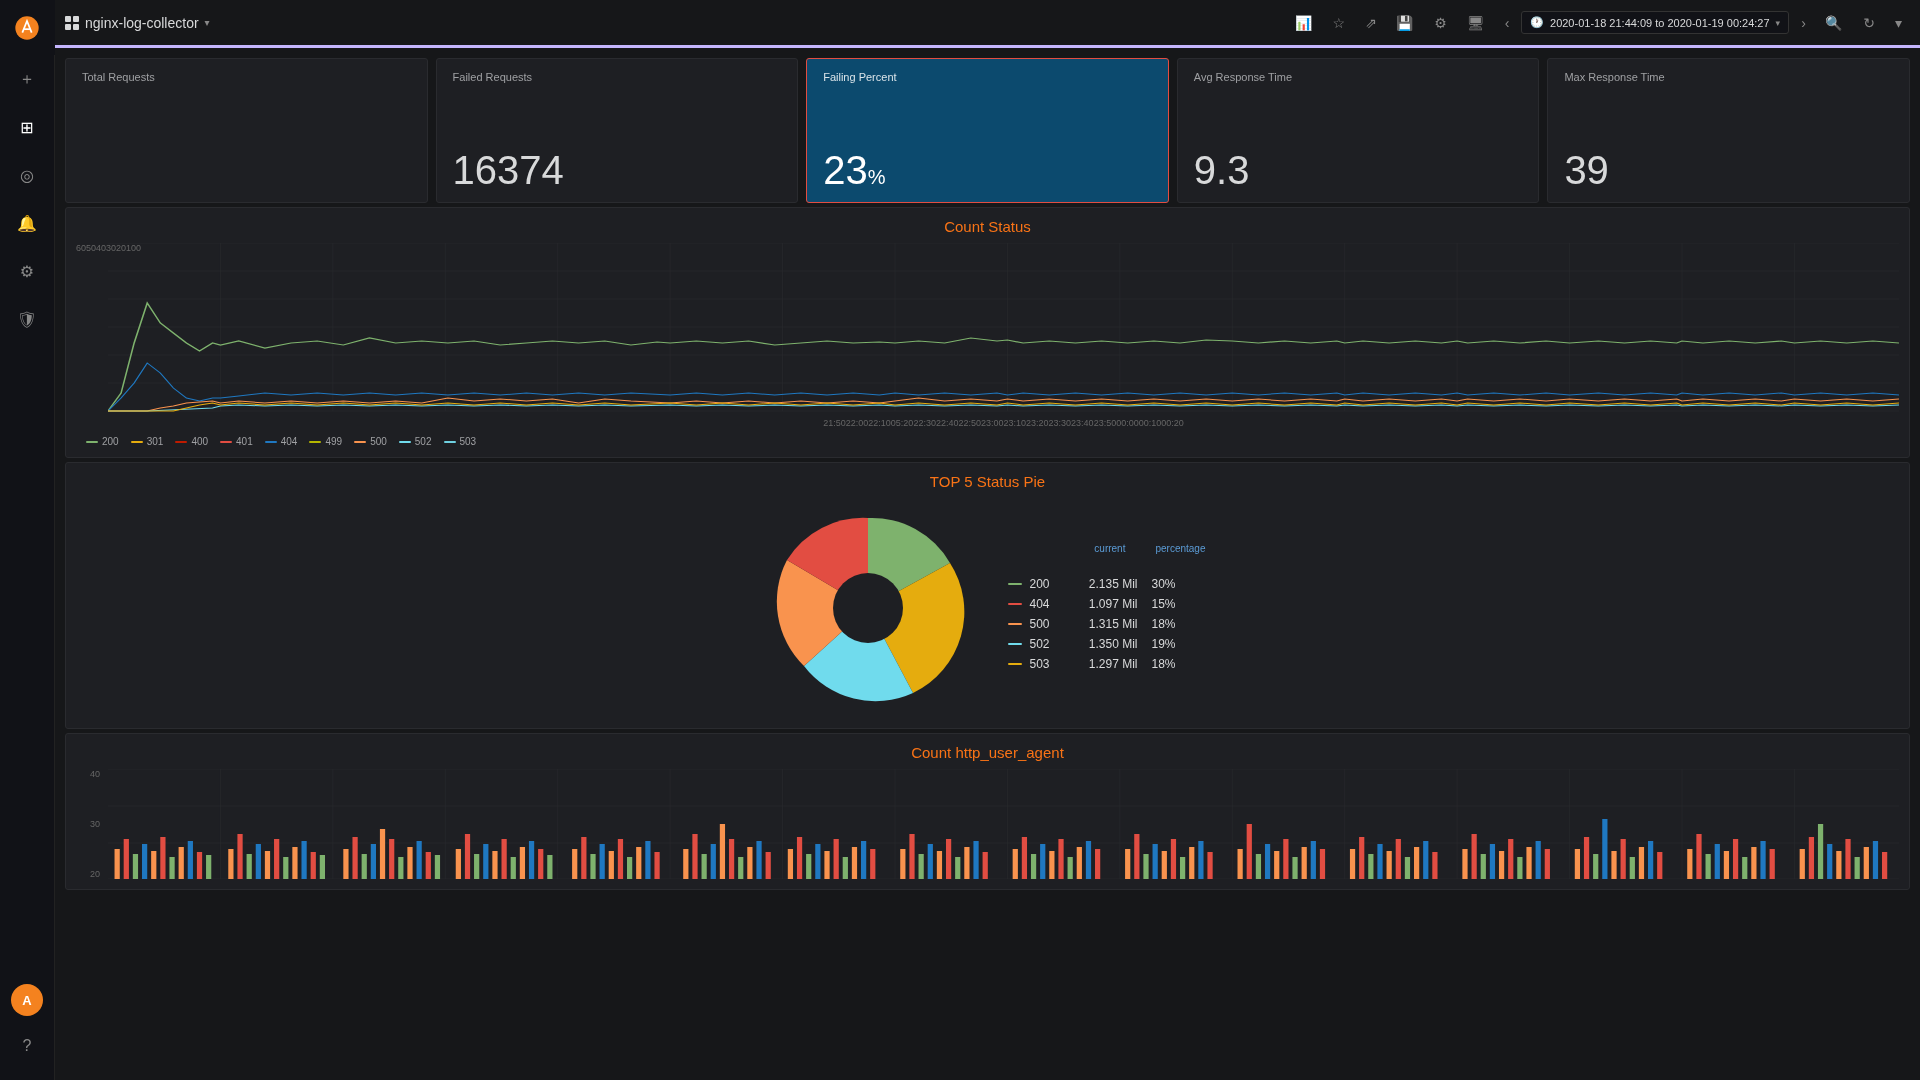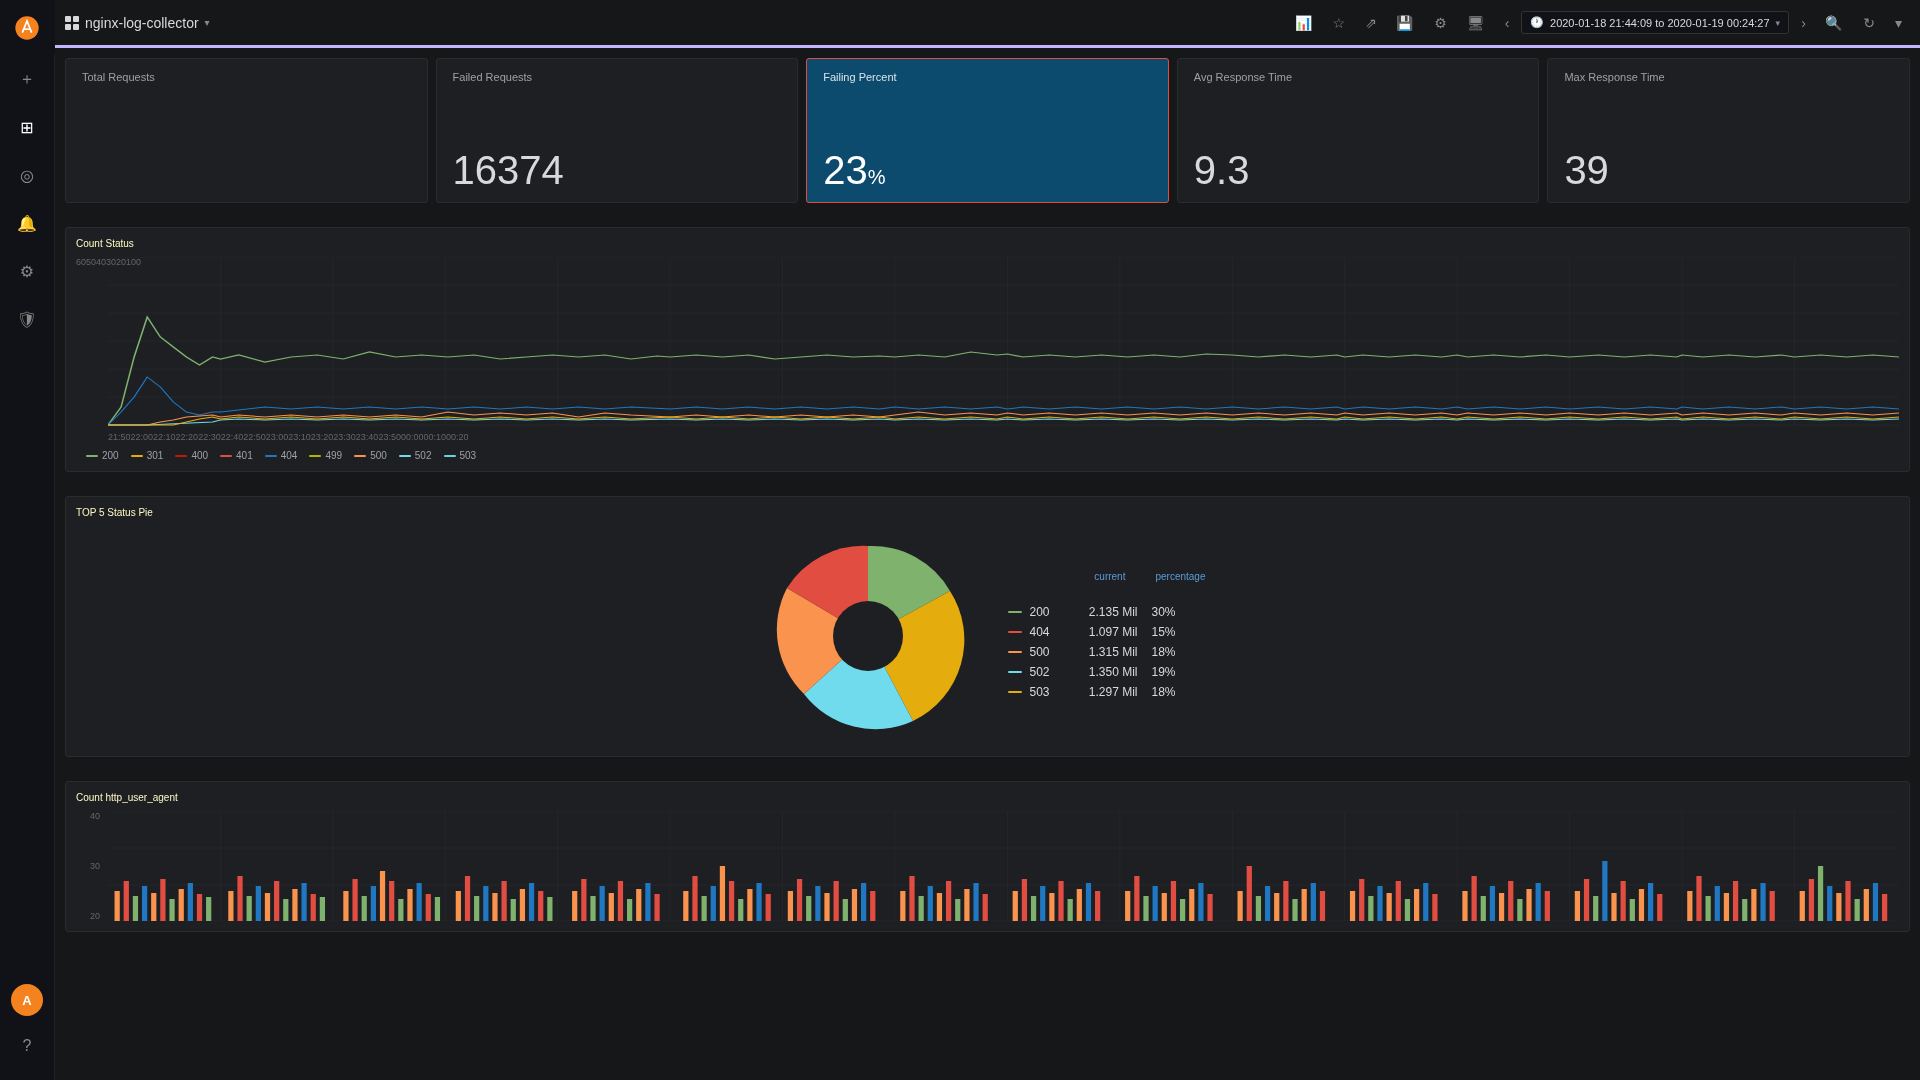--- a/index.html
+++ b/index.html
@@ -133,21 +133,21 @@
     }
     .time-range .clock-icon { font-size: 11px; color: #888; }
     
     .dashboard {
       flex: 1;
       overflow-y: auto;
       overflow-x: hidden;
       padding: 10px 10px 10px 10px;
       display: flex;
       flex-direction: column;
-      gap: 24px;
+      gap: 4px;
     }
     
     .stats-row {
       display: flex;
       gap: 8px;
       height: 145px;
     }
     .stat-card {
       flex: 1;
       background: #1e1f23;
@@ -180,23 +180,23 @@
     }
     
     .chart-panel {
       background: #1e1f23;
       border: 1px solid #2a2b2f;
       border-radius: 3px;
       padding: 10px;
       position: relative;
     }
     .chart-title {
-      text-align: left;
-      font-size: 10px;
-      color: #fef9c3;
+      text-align: center;
+      font-size: 15px;
+      color: #f97316;
       margin-bottom: 8px;
     }
     .chart-legend {
       display: flex;
       flex-wrap: wrap;
       gap: 12px;
       margin-top: 8px;
       padding-left: 10px;
     }
     .legend-item {
@@ -367,25 +367,25 @@
 
             <polyline fill="none" stroke="#f9934e" stroke-width="1" points="0,168 30,168 40,165 50,163 60,160 80,158 86,160 100,158 120,160 140,158 160,160 180,158 200,160 220,158 240,160 260,155 280,158 300,156 320,158 340,156 360,160 380,156 400,158 430,160 450,158 470,160 490,158 510,160 530,158 550,160 570,158 590,160 602,158 620,155 640,158 660,156 680,158 688,156 700,158 720,156 740,158 760,156 780,158 800,156 820,158 840,156 860,158 880,156 900,158 920,156 940,158 946,156 960,158 980,156 1000,158 1020,156 1032,158 1040,156 1060,158 1080,156 1100,158 1118,156 1140,158 1160,156 1180,158 1200,156 1204,158 1220,156 1240,158 1260,156 1280,158 1290,156 1310,158 1330,156 1350,158 1370,156"></polyline>
 
             <polyline fill="none" stroke="#70dbed" stroke-width="1" points="0,168 30,168 80,165 86,163 100,162 120,163 140,162 160,163 180,162 200,163 220,162 240,163 260,162 280,163 300,162 320,163 340,162 360,163 380,162 400,163 430,162 450,163 470,162 490,163 510,162 530,163 550,162 570,163 590,162 602,163 620,162 640,163 660,162 680,163 688,162 700,163 720,162 740,163 760,162 780,163 800,162 820,163 840,162 860,163 880,162 900,163 920,162 940,163 946,162 960,163 980,162 1000,163 1020,162 1032,163 1040,162 1060,163 1080,162 1100,163 1118,162 1140,163 1160,162 1180,163 1200,162 1204,163 1220,162 1240,163 1260,162 1280,163 1290,162 1310,163 1330,162 1350,163 1370,162"></polyline>
 
             <polyline fill="none" stroke="#e5ac0e" stroke-width="1" points="0,168 50,168 60,165 70,162 80,160 86,162 100,160 120,162 140,160 160,162 180,160 200,162 220,160 240,162 260,160 280,162 300,160 320,162 340,160 360,162 380,160 400,162 430,160 450,162 470,160 490,162 510,160 530,162 550,160 570,162 590,160 602,162 620,160 640,162 660,160 680,162 688,160 700,162 720,160 740,162 760,160 780,162 800,160 820,162 840,160 860,162 880,160 900,162 920,160 940,162 946,160 960,162 980,160 1000,162 1020,160 1032,162 1040,160 1060,162 1080,160 1100,162 1118,160 1140,162 1160,160 1180,162 1200,160 1204,162 1220,160 1240,162 1260,160 1280,162 1290,160 1310,162 1330,160 1350,162 1370,160"></polyline>
           </svg>
         </div>
       </div>
 
-      <div style="display:flex;justify-content:flex-start;font-size:9px;color:#666;padding:2px 0 0 32px;">
+      <div style="display:flex;justify-content:center;font-size:9px;color:#666;padding:2px 0 0 32px;">
         <span>21:50</span>
           <span>22:00</span>
           <span>22:10</span>
-          <span>22:20</span>
+          <span>05:20</span>
           <span>22:30</span>
           <span>22:40</span>
         <span>22:50</span>
           <span>23:00</span>
           <span>23:10</span>
           <span>23:20</span>
           <span>23:30</span>
           <span>23:40</span>
         <span>23:50</span>
           <span>00:00</span>

